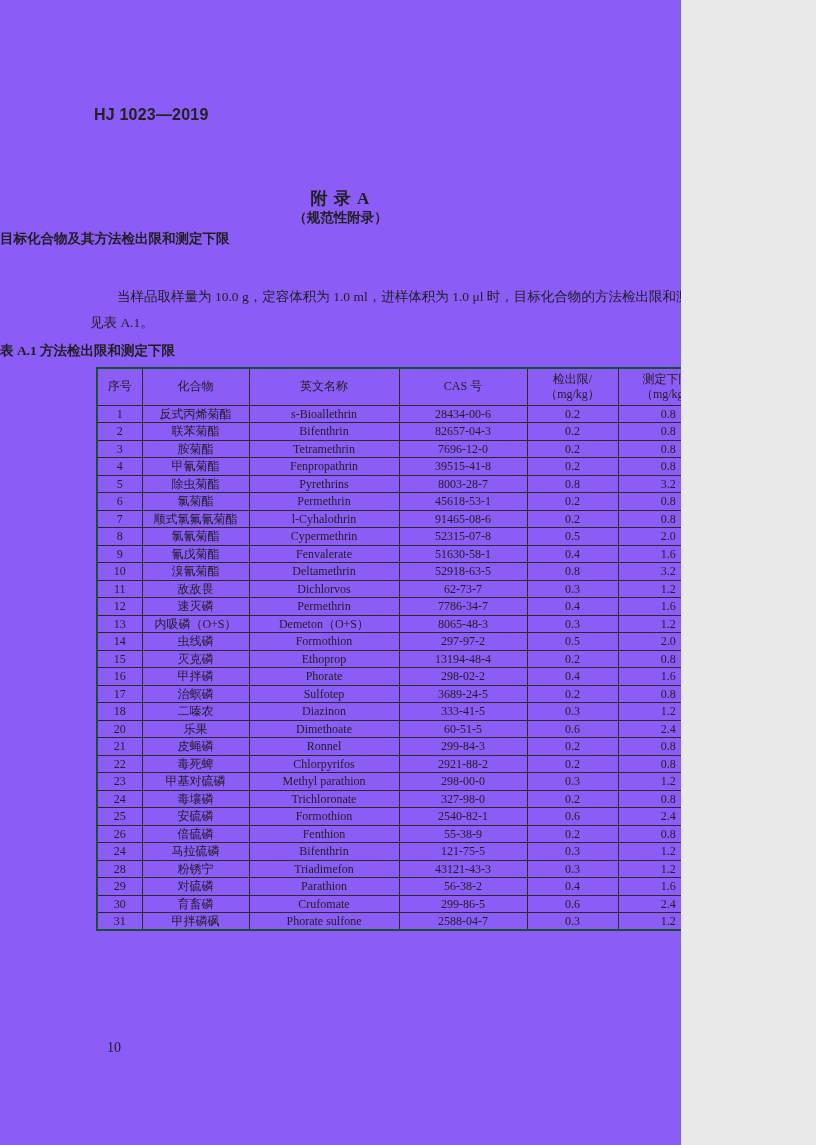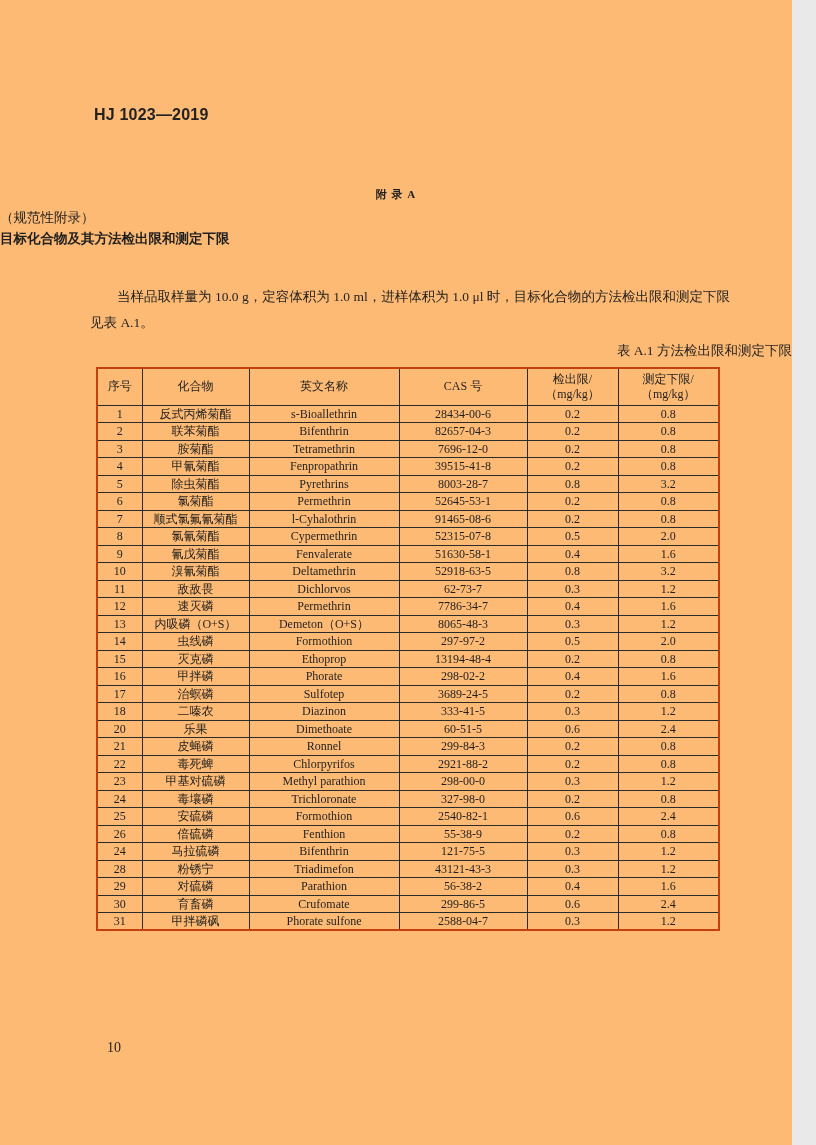--- a/index.html
+++ b/index.html
@@ -1,21 +1,21 @@
 <!DOCTYPE html>
 <html><head>
 <meta charset="utf-8">
 <style>
   * { margin: 0; padding: 0; box-sizing: border-box; }
   html, body { background: #e9e9e9; }
   .page {
     position: relative;
-    width: 792px;
+    width: 681px;
     height: 1145px;
-    background: #fdba74;
+    background: #8b5cf6;
     font-family: "Liberation Serif", "DejaVu Serif", serif;
     color: #1f1f1f;
     overflow: hidden;
   }
   .std-number {
     position: absolute;
     left: 94px;
     top: 106px;
     font-family: "Liberation Sans", "DejaVu Sans", sans-serif;
     font-weight: bold;
@@ -23,30 +23,30 @@
     letter-spacing: 0.2px;
     color: #222;
   }
   .appendix-title {
     position: absolute;
     top: 187px;
     left: 0;
     width: 100%;
     text-align: center;
     font-weight: bold;
-    font-size: 11px;
+    font-size: 17px;
     letter-spacing: 1px;
   }
   .appendix-subtitle {
     position: absolute;
     top: 209px;
     left: 0;
     width: 100%;
-    text-align: left;
-    font-weight: normal;
+    text-align: center;
+    font-weight: bold;
     font-size: 13.5px;
   }
   .appendix-heading {
     position: absolute;
     top: 230px;
     left: 0;
     width: 100%;
     font-weight: bold;
     font-size: 13.5px;
   }
@@ -59,32 +59,32 @@
     line-height: 26px;
     text-indent: 2em;
     text-align: justify;
     word-break: break-all;
   }
   .table-caption {
     position: absolute;
     top: 342px;
     left: 0;
     width: 100%;
-    text-align: right;
-    font-weight: normal;
+    text-align: left;
+    font-weight: bold;
     font-size: 13.5px;
   }
   table.limits {
     position: absolute;
     left: 96px;
     top: 367px;
     width: 622px;
     border-collapse: collapse;
     table-layout: fixed;
-    border: 2px solid #c2410c;
+    border: 2px solid #14532d;
     font-size: 12px;
   }
   table.limits th, table.limits td {
     border: 1px solid #2b2b2b;
     text-align: center;
     vertical-align: middle;
     font-weight: normal;
     padding: 0 2px;
     overflow: hidden;
     white-space: nowrap;
@@ -179,21 +179,21 @@
           <td>除虫菊酯</td>
           <td>Pyrethrins</td>
           <td>8003-28-7</td>
           <td>0.8</td>
           <td>3.2</td>
         </tr>
         <tr>
           <td>6</td>
           <td>氯菊酯</td>
           <td>Permethrin</td>
-          <td>52645-53-1</td>
+          <td>45618-53-1</td>
           <td>0.2</td>
           <td>0.8</td>
         </tr>
         <tr>
           <td>7</td>
           <td>顺式氯氟氰菊酯</td>
           <td>l-Cyhalothrin</td>
           <td>91465-08-6</td>
           <td>0.2</td>
           <td>0.8</td>

